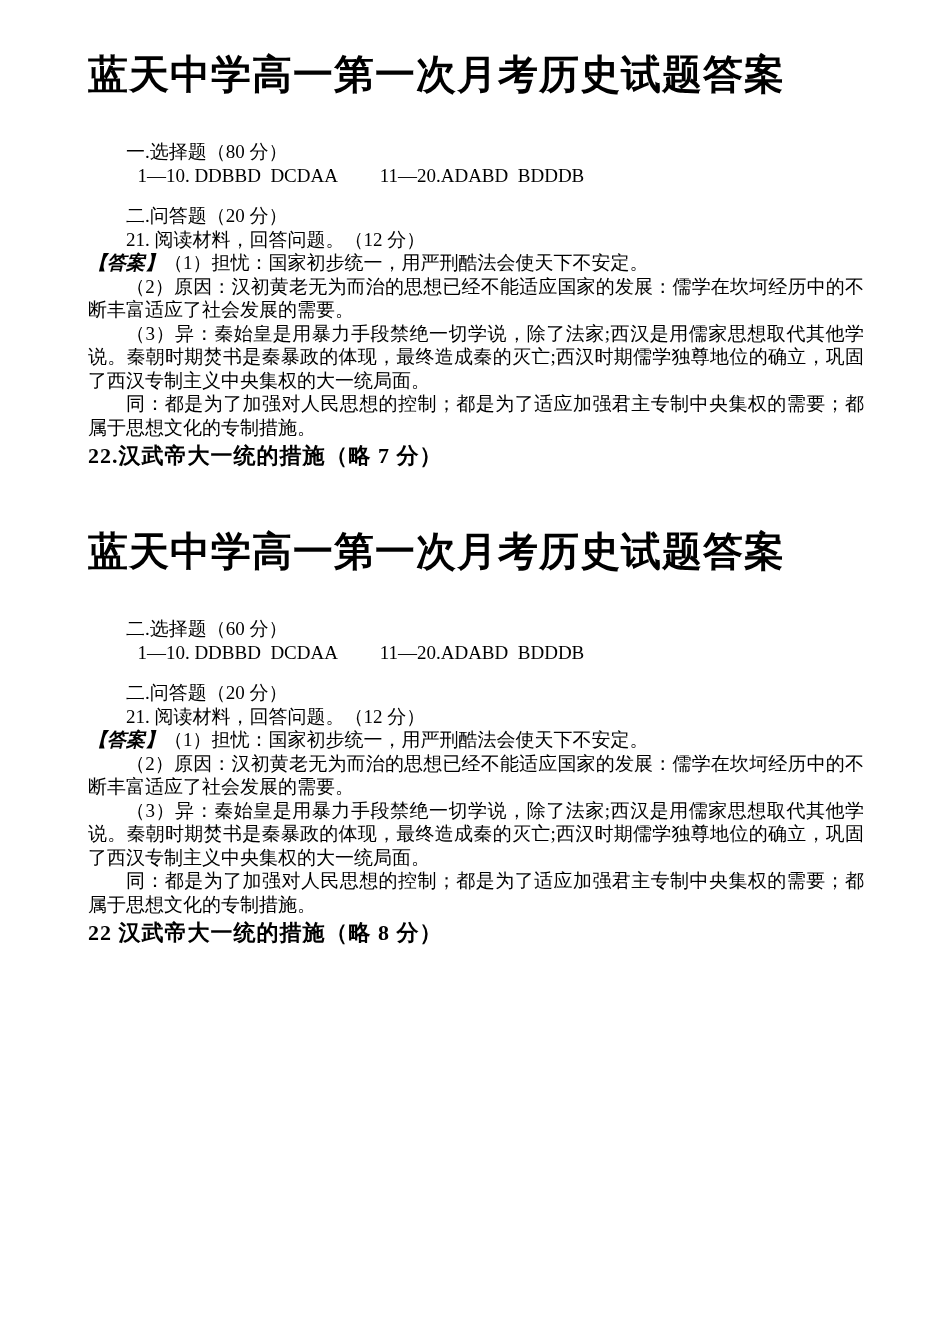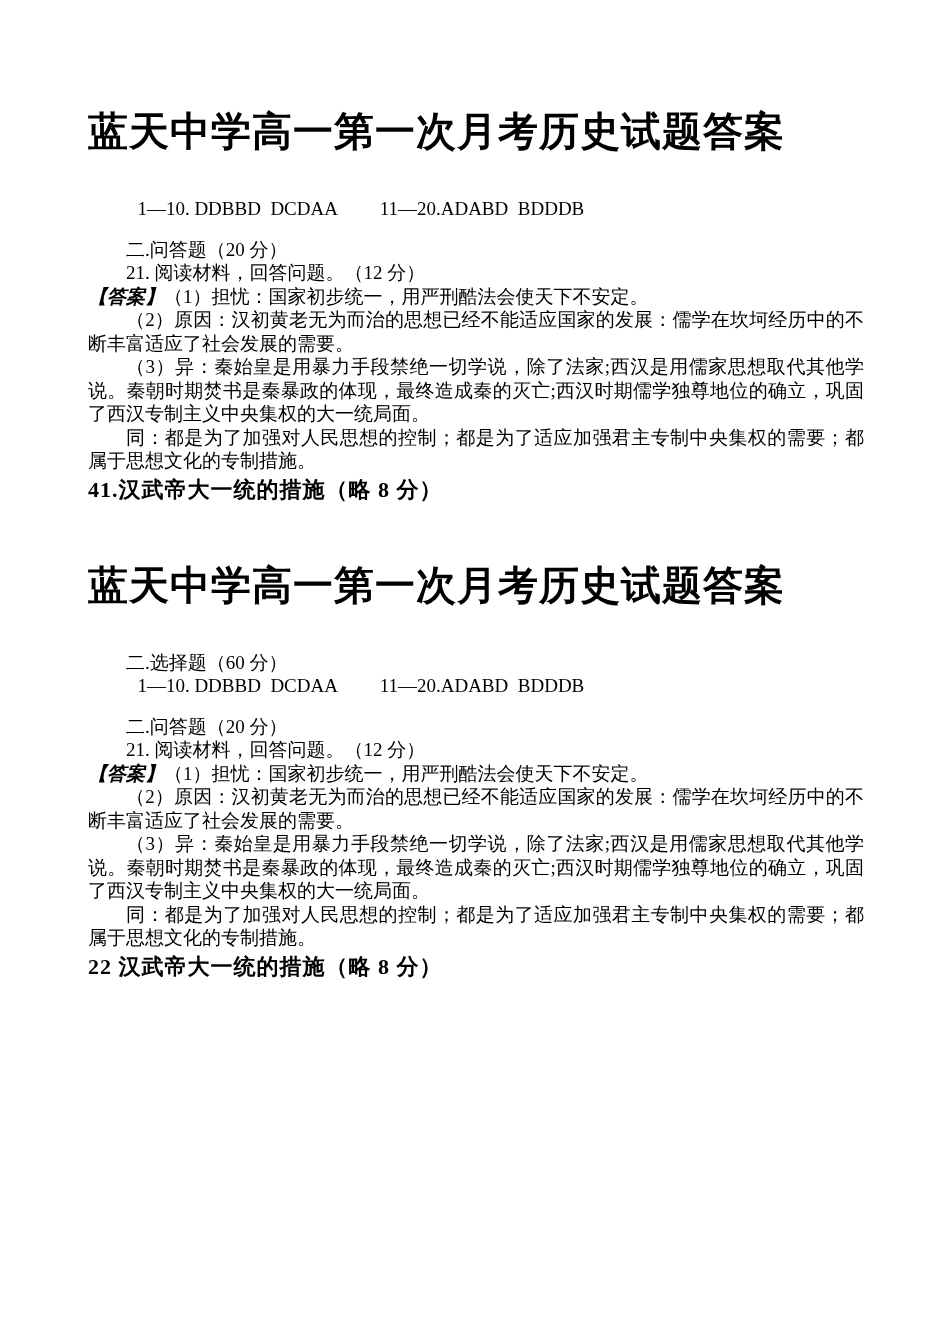--- a/index.html
+++ b/index.html
@@ -11,21 +11,21 @@
     width: 950px;
     height: 1344px;
     overflow: hidden;
     color: #000000;
     font-family: "Liberation Serif", "DejaVu Serif", serif;
   }
   .page {
     box-sizing: border-box;
     width: 950px;
     height: 976px;
-    padding: 109px 86px 0 88px;
+    padding: 52px 86px 0 88px;
   }
   .doc-title {
     font-size: 40px;
     font-weight: 700;
     line-height: 1.15;
     letter-spacing: 1px;
     margin: 0 0 42px 0;
     white-space: nowrap;
   }
   .body-text {
@@ -65,29 +65,30 @@
   }
 </style>
 </head>
 <body>
 
 <div class="page">
 
   <div class="section">
     <h1 class="doc-title">蓝天中学高一第一次月考历史试题答案</h1>
     <div class="body-text">
+      <div class="indent-2">一.选择题（80 分）</div>
       <div class="answers-line">1—10. DDBBD  DCDAA         11—20.ADABD  BDDDB</div>
       <div class="spacer"></div>
       <div class="indent-2">二.问答题（20 分）</div>
       <div class="indent-2">21. 阅读材料，回答问题。（12 分）</div>
       <div class="answer-first"><span class="answer-label">【答案】</span><span>（1）担忧：国家初步统一，用严刑酷法会使天下不安定。</span></div>
       <div class="para">（2）原因：汉初黄老无为而治的思想已经不能适应国家的发展：儒学在坎坷经历中的不断丰富适应了社会发展的需要。</div>
       <div class="para">（3）异：秦始皇是用暴力手段禁绝一切学说，除了法家;西汉是用儒家思想取代其他学说。秦朝时期焚书是秦暴政的体现，最终造成秦的灭亡;西汉时期儒学独尊地位的确立，巩固了西汉专制主义中央集权的大一统局面。</div>
       <div class="para">同：都是为了加强对人民思想的控制；都是为了适应加强君主专制中央集权的需要；都属于思想文化的专制措施。</div>
-      <div class="q22">41.汉武帝大一统的措施（略 8 分）</div>
+      <div class="q22">22.汉武帝大一统的措施（略 7 分）</div>
     </div>
   </div>
 
   <div class="section section-2">
     <h1 class="doc-title">蓝天中学高一第一次月考历史试题答案</h1>
     <div class="body-text">
       <div class="indent-2">二.选择题（60 分）</div>
       <div class="answers-line">1—10. DDBBD  DCDAA         11—20.ADABD  BDDDB</div>
       <div class="spacer"></div>
       <div class="indent-2">二.问答题（20 分）</div>

